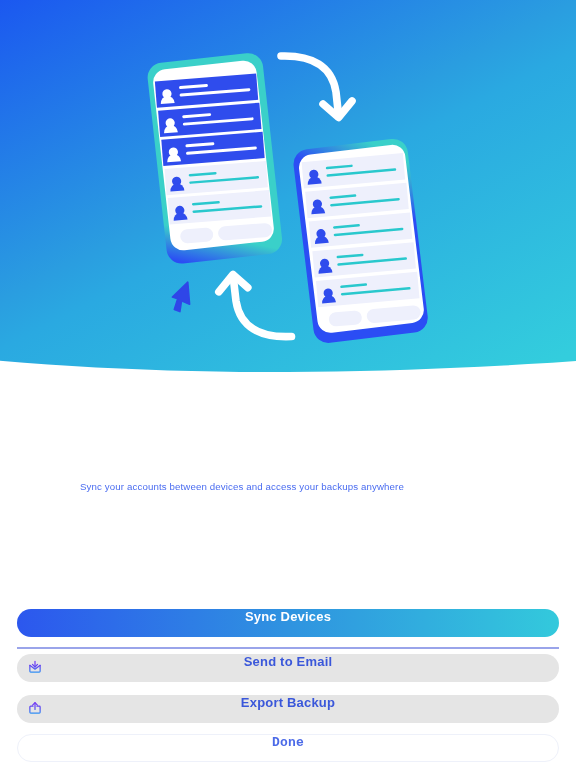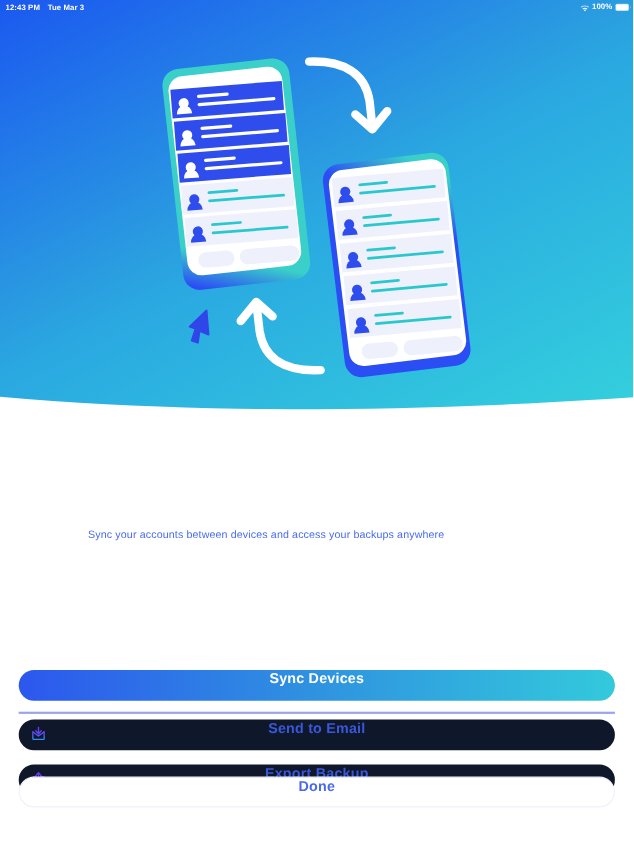--- a/index.html
+++ b/index.html
@@ -21,25 +21,25 @@
   .tagline{position:absolute;left:0;top:481px;width:484px;text-align:center;
     color:#4a6cf0;font-size:9.7px;letter-spacing:0.012em;}
 
   
   .btn{position:absolute;display:flex;align-items:flex-start;justify-content:center;
     left:17px;right:17px;height:28px;border-radius:14px;
     font-size:13px;font-weight:700;letter-spacing:.015em;}
   .btn-primary{top:609px;color:#fff;
     background:linear-gradient(90deg,#2c57ee 0%,#2f93e0 50%,#33c9dc 100%);}
   .rule{position:absolute;left:17px;right:17px;top:647px;height:1.6px;background:#9aa4ea;opacity:1;}
-  .btn-soft{background:#0f172a;color:#3a57da;}
+  .btn-soft{background:#e5e5e5;color:#3a57da;}
   .b2{top:654px;} .b3{top:695px;}
   .btn-icon{position:absolute;left:11px;top:50%;transform:translateY(-58%);
     width:14px;height:14px;display:block;line-height:0;}
-  .btn-done{top:706px;background:#fff;border:1px solid #eef1fa;color:#4b6ae8;}
+  .btn-done{top:734px;background:#fff;border:1px solid #eef1fa;color:#4b6ae8;font-family:Liberation Mono, monospace;}
 </style>
 </head>
 <body>
 
 <div id="app">
 
   <div class="hero">
     <svg class="hero-bg" viewBox="0 0 576 380">
       <defs>
         <linearGradient id="bgGrad" x1="0" y1="0" x2="264.6" y2="511.2" gradientUnits="userSpaceOnUse">
@@ -162,43 +162,20 @@
             <path d="M323,104 L338.5,117.5 L352,101"></path>
             <path d="M291.5,336.5 C260,338 240,327 236,301 L233.2,277"></path>
             <path d="M218.8,291.8 L233,274.5 L247.8,287.6"></path>
           </g>
           <path fill="#2f46e8" stroke="#2f46e8" stroke-width="1.6" stroke-linejoin="round" d="M187.8,282.2 L189.6,304.2 L181.5,300.8 L179.9,311.6 L174.3,309.6 L177.7,298.8 L172.4,297.0 Z"></path>
         </g>
       </g>
     </svg>
   </div>
 
-  <div class="statusbar">
-    <div class="sb-left">
-      <span>12:43 PM</span>
-      <span>Tue Mar 3</span>
-    </div>
-    <div class="sb-right">
-      <span>
-        <svg width="7.5" height="5.6" viewBox="0 0 16 12" fill="#fff">
-          <path d="M8,11.6 L5.55,8.6 a4,4 0 0 1 4.9,0 Z"></path>
-          <path d="M8,6.55 a6.1,6.1 0 0 0 -3.75,1.3 l-1.25,-1.55 a8.1,8.1 0 0 1 10,0 l-1.25,1.55 A6.1,6.1 0 0 0 8,6.55 Z"></path>
-          <path d="M8,1.6 a11.2,11.2 0 0 0 -6.95,2.4 l-1.05,-1.3 a12.9,12.9 0 0 1 16,0 l-1.05,1.3 A11.2,11.2 0 0 0 8,1.6 Z"></path>
-        </svg>
-      </span>
-      <span>100%</span>
-      <span>
-        <svg width="14.8" height="7.4" viewBox="0 0 28 14" fill="none">
-          <rect x="0.5" y="0.5" width="24" height="13" rx="3.4" fill="#fff" fill-opacity="0.38"></rect>
-          <rect x="1.6" y="1.6" width="21.8" height="10.8" rx="2.4" fill="#fff"></rect>
-          <path d="M26,4.6 a3.2,3.2 0 0 1 0,4.8 Z" fill="#fff" fill-opacity="0.45"></path>
-        </svg>
-      </span>
-    </div>
-  </div>
 
   <div class="tagline">Sync your accounts between devices and access your backups anywhere</div>
 
   <div class="btns">
     <div class="btn btn-primary">
       <span>Sync Devices</span>
     </div>
     <div class="rule"></div>
     <div class="btn btn-soft b2">
       <span class="btn-icon">

